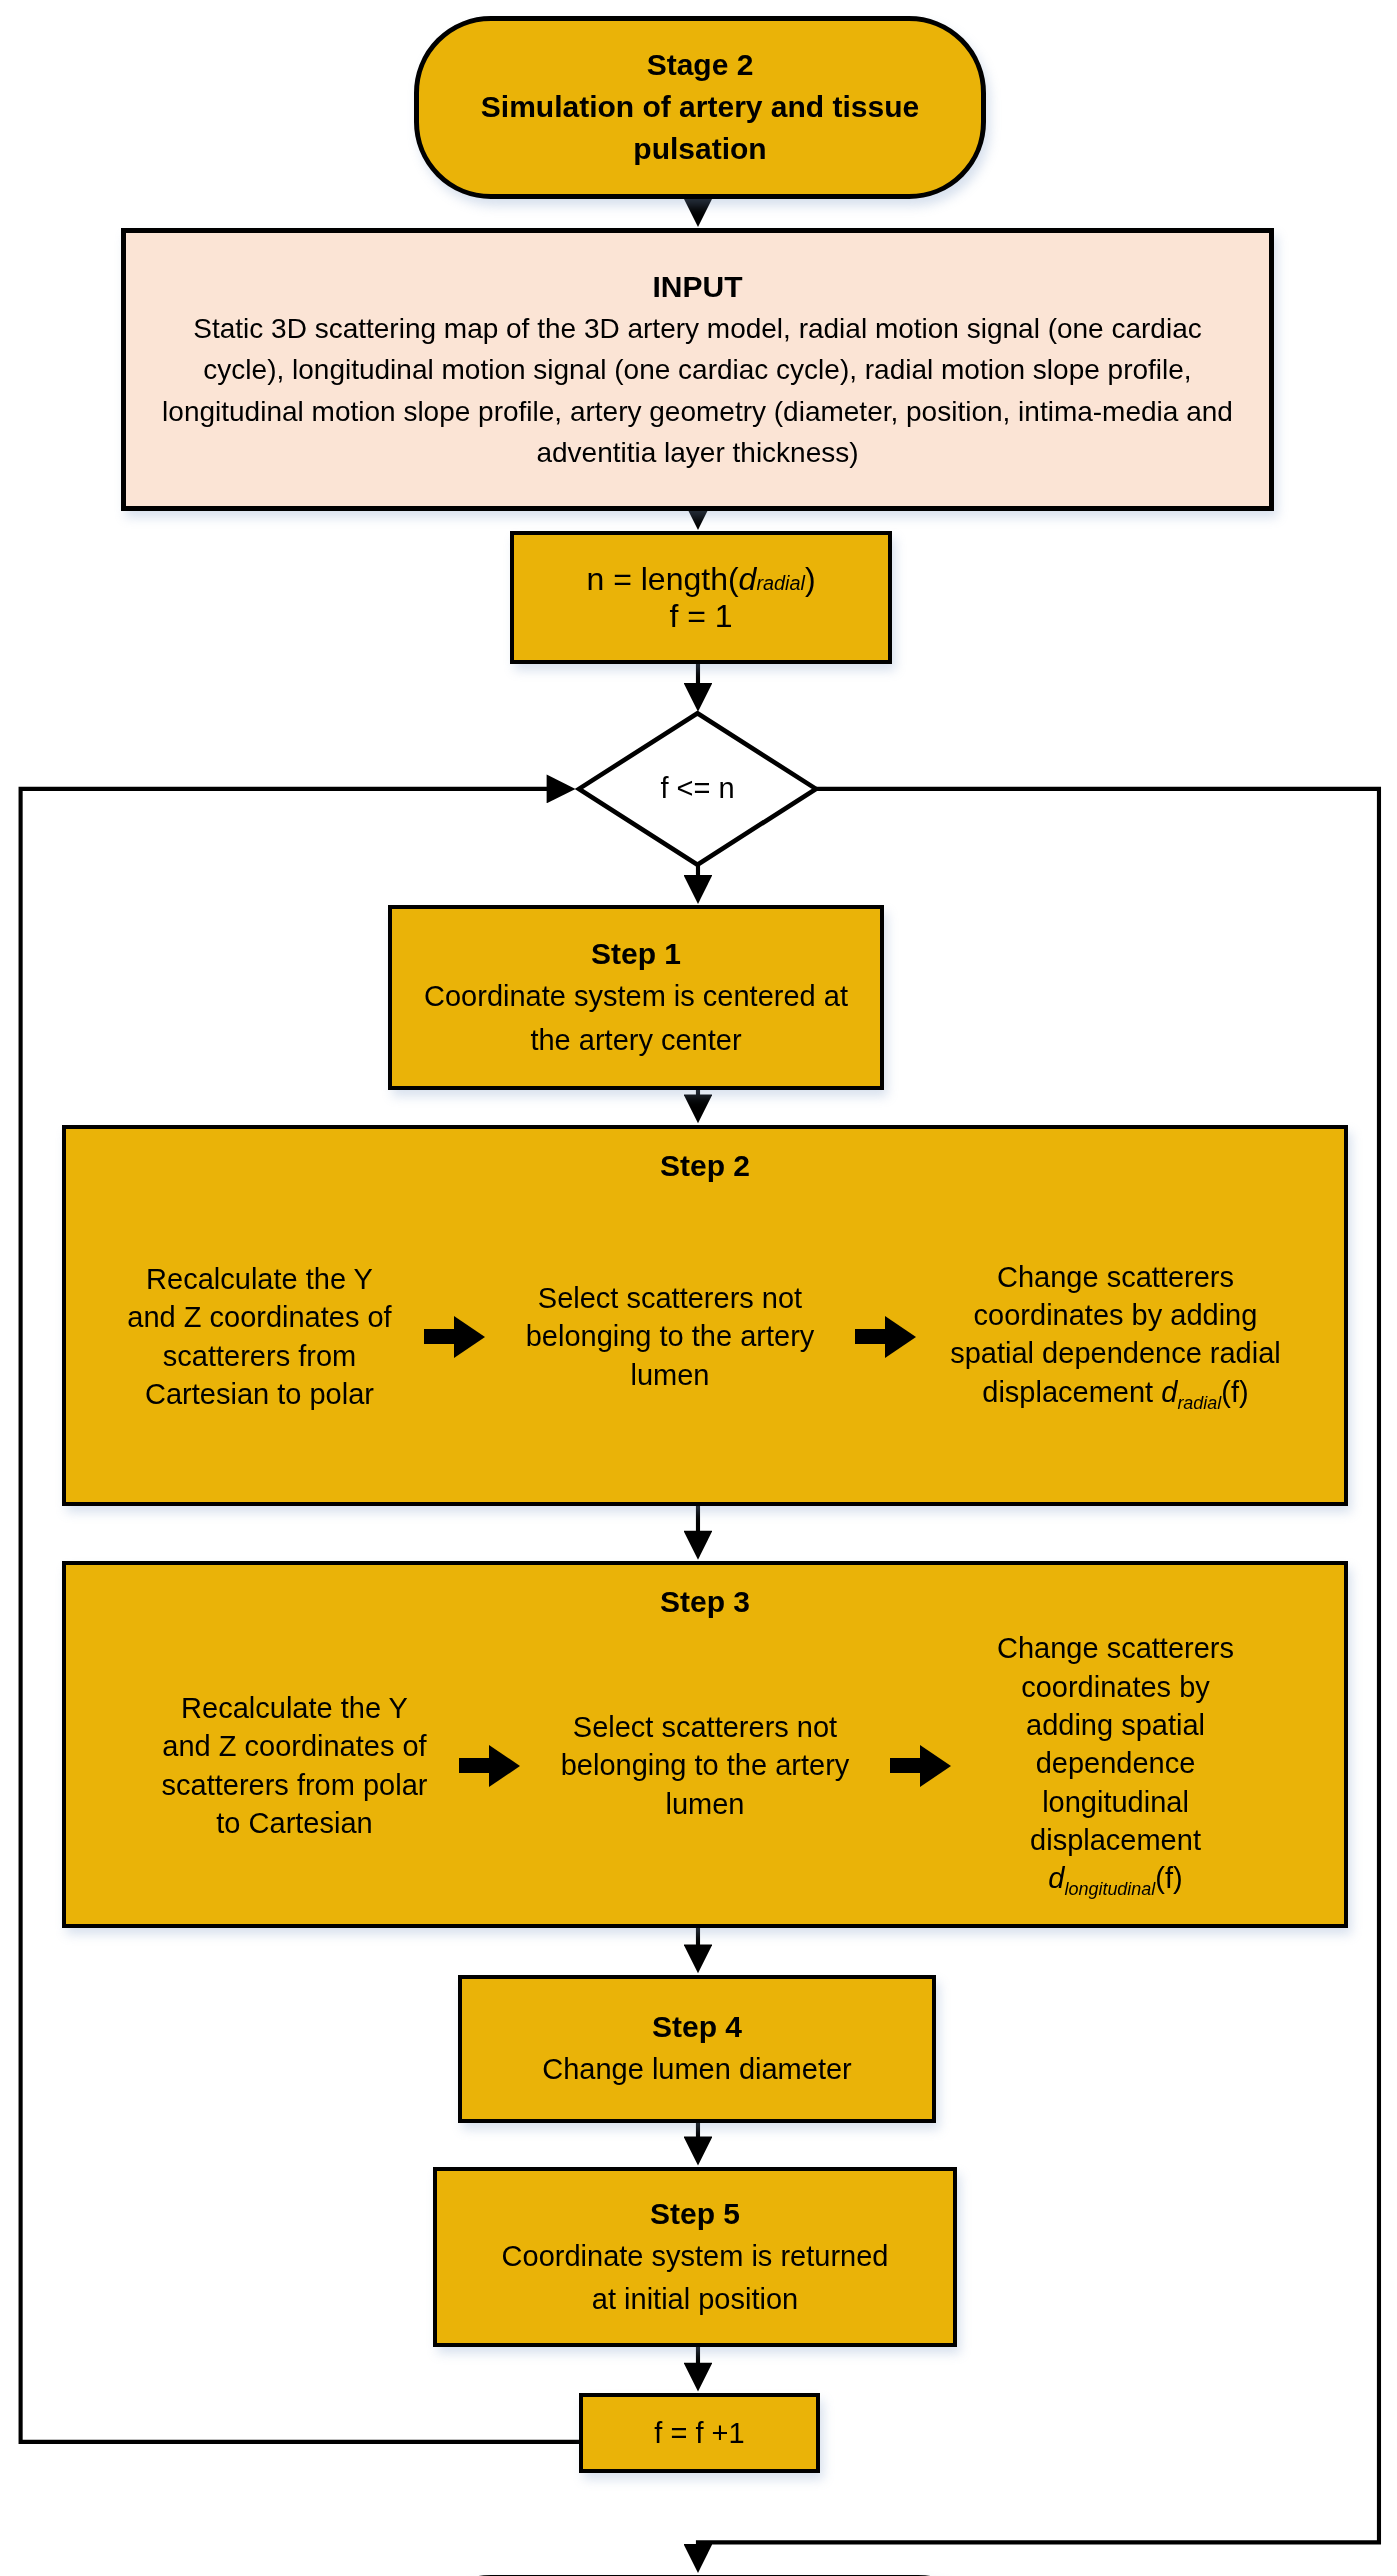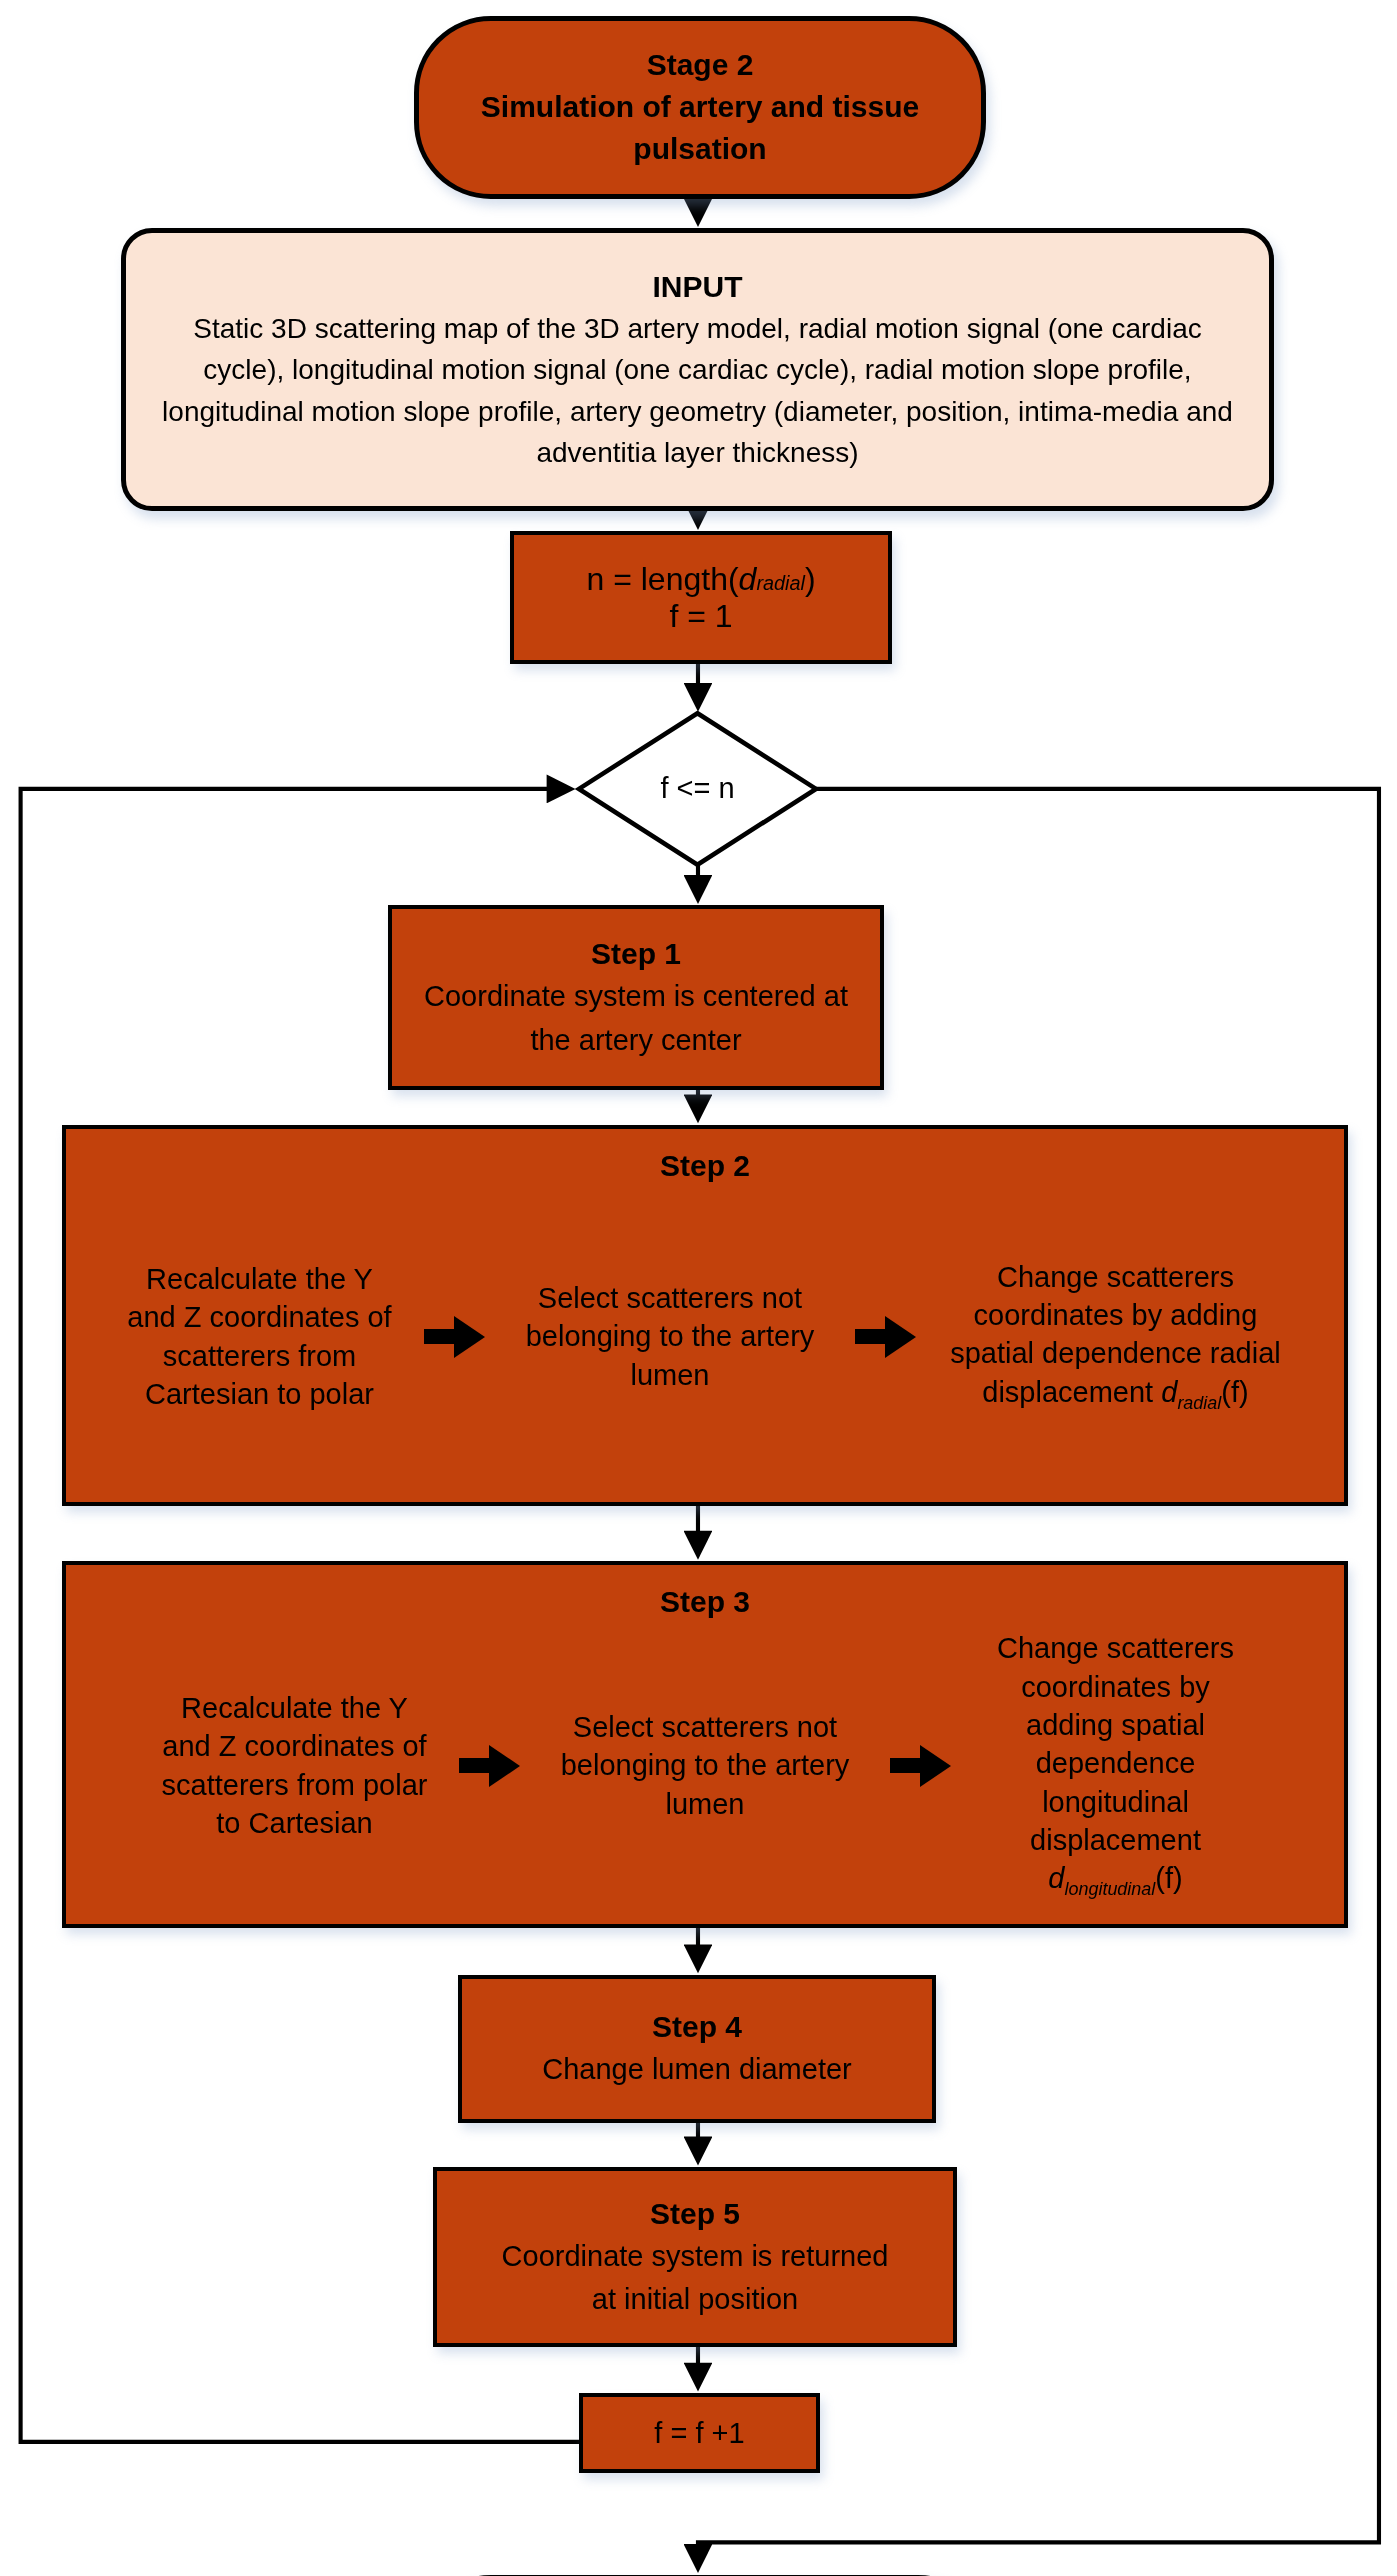--- a/index.html
+++ b/index.html
@@ -3,21 +3,21 @@
 <meta charset="utf-8">
 <style>
   html,body { margin:0; padding:0; background:#ffffff; }
   #canvas {
     position:relative; width:1397px; height:2793px; background:#ffffff;
     font-family:"Liberation Sans", sans-serif; color:#000; font-size:29px;
   }
   #connectors { position:absolute; left:0; top:0; z-index:1; }
   .node {
     position:absolute; z-index:2; box-sizing:border-box;
-    border:4.6px solid #000; background:#c2410c;
+    border:4.6px solid #000; background:#eab308;
     display:flex; flex-direction:column; align-items:center; justify-content:center;
     text-align:center; box-shadow:4.1px 7.2px 10.3px rgba(125,155,200,0.30);
   }
   .terminal { border-radius:77px; border-width:5.2px; }
   .title { font-weight:bold; font-size:30px; line-height:1.4; }
   .body-text { line-height:1.5; }
   #input-box  { background:#fbe4d5; border-width:5.7px; }
   #output-box { background:#e2efda; }
   #stage-box .title { padding:0 31px; }
   #input-box .body-text { max-width:1087px; font-size:28px; line-height:1.48; }
@@ -74,21 +74,21 @@
     </g>
   </svg>
 
   <div class="node terminal" id="stage-box" style="left:414px; top:15.5px; width:572px; height:183px;">
     <div class="title">
       <span>Stage 2</span><br>
       <span>Simulation of artery and tissue pulsation</span>
     </div>
   </div>
 
-  <div class="node" id="input-box" style="left:121px; top:228px; width:1153px; height:283px;border-radius:31px;">
+  <div class="node" id="input-box" style="left:121px; top:228px; width:1153px; height:283px;">
     <div class="title">INPUT</div>
     <div class="body-text">Static 3D scattering map of the 3D artery model, radial motion signal (one cardiac cycle), longitudinal motion signal (one cardiac cycle), radial motion slope profile, longitudinal motion slope profile, artery geometry (diameter, position, intima-media and adventitia layer thickness)</div>
   </div>
 
   <div class="node" id="init-box" style="left:510px; top:531px; width:382px; height:133px;">
     <div class="mono-line">
       <span>n = length(</span>
         <i class="var-i">d</i>
         <sub class="var-sub">radial</sub>
         <span>)</span>

